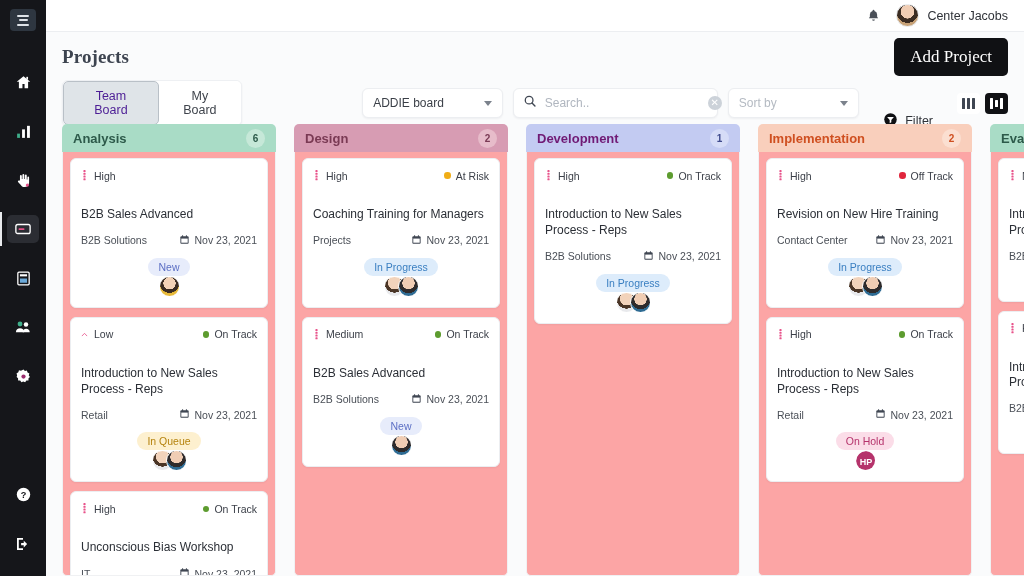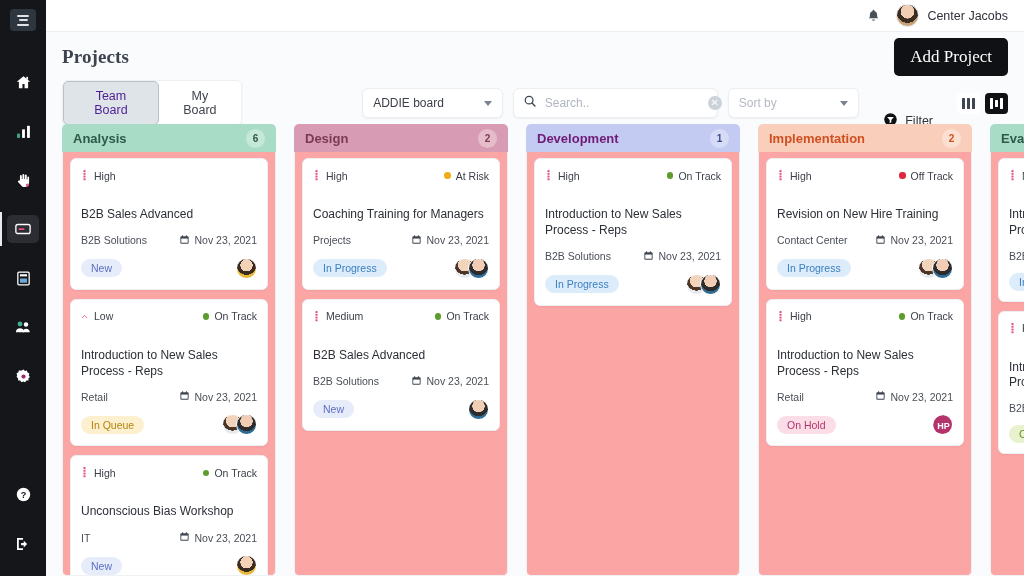--- a/index.html
+++ b/index.html
@@ -185,21 +185,21 @@
 
   .card-title {
     font-size: 12px; color: #2b2f36; line-height: 1.32;
     margin-top: 24px; word-break: break-word;
   }
   .card-row2 {
     display: flex; align-items: center; justify-content: space-between;
     margin-top: 11px; font-size: 10.5px; color: #4a4f57;
   }
   .date-wrap { display: flex; align-items: center; gap: 5px; }
-  .card-row3 { display: flex; align-items: center; justify-content: space-between; margin-top: 11px; }
+  .card-row3 { display: flex; align-items: center; justify-content: space-between; margin-top: 11px; flex-direction: column; }
   .tag {
     font-size: 10.5px; border-radius: 10px; padding: 3px 10px;
     display: inline-block;
   }
   .avgroup { display: flex; align-items: center; }
   .av {
     width: 21px; height: 21px; border-radius: 50%;
     border: 1.6px solid #fff; overflow: hidden; flex: 0 0 21px;
   }
   .av + .av { margin-left: -7px; }

